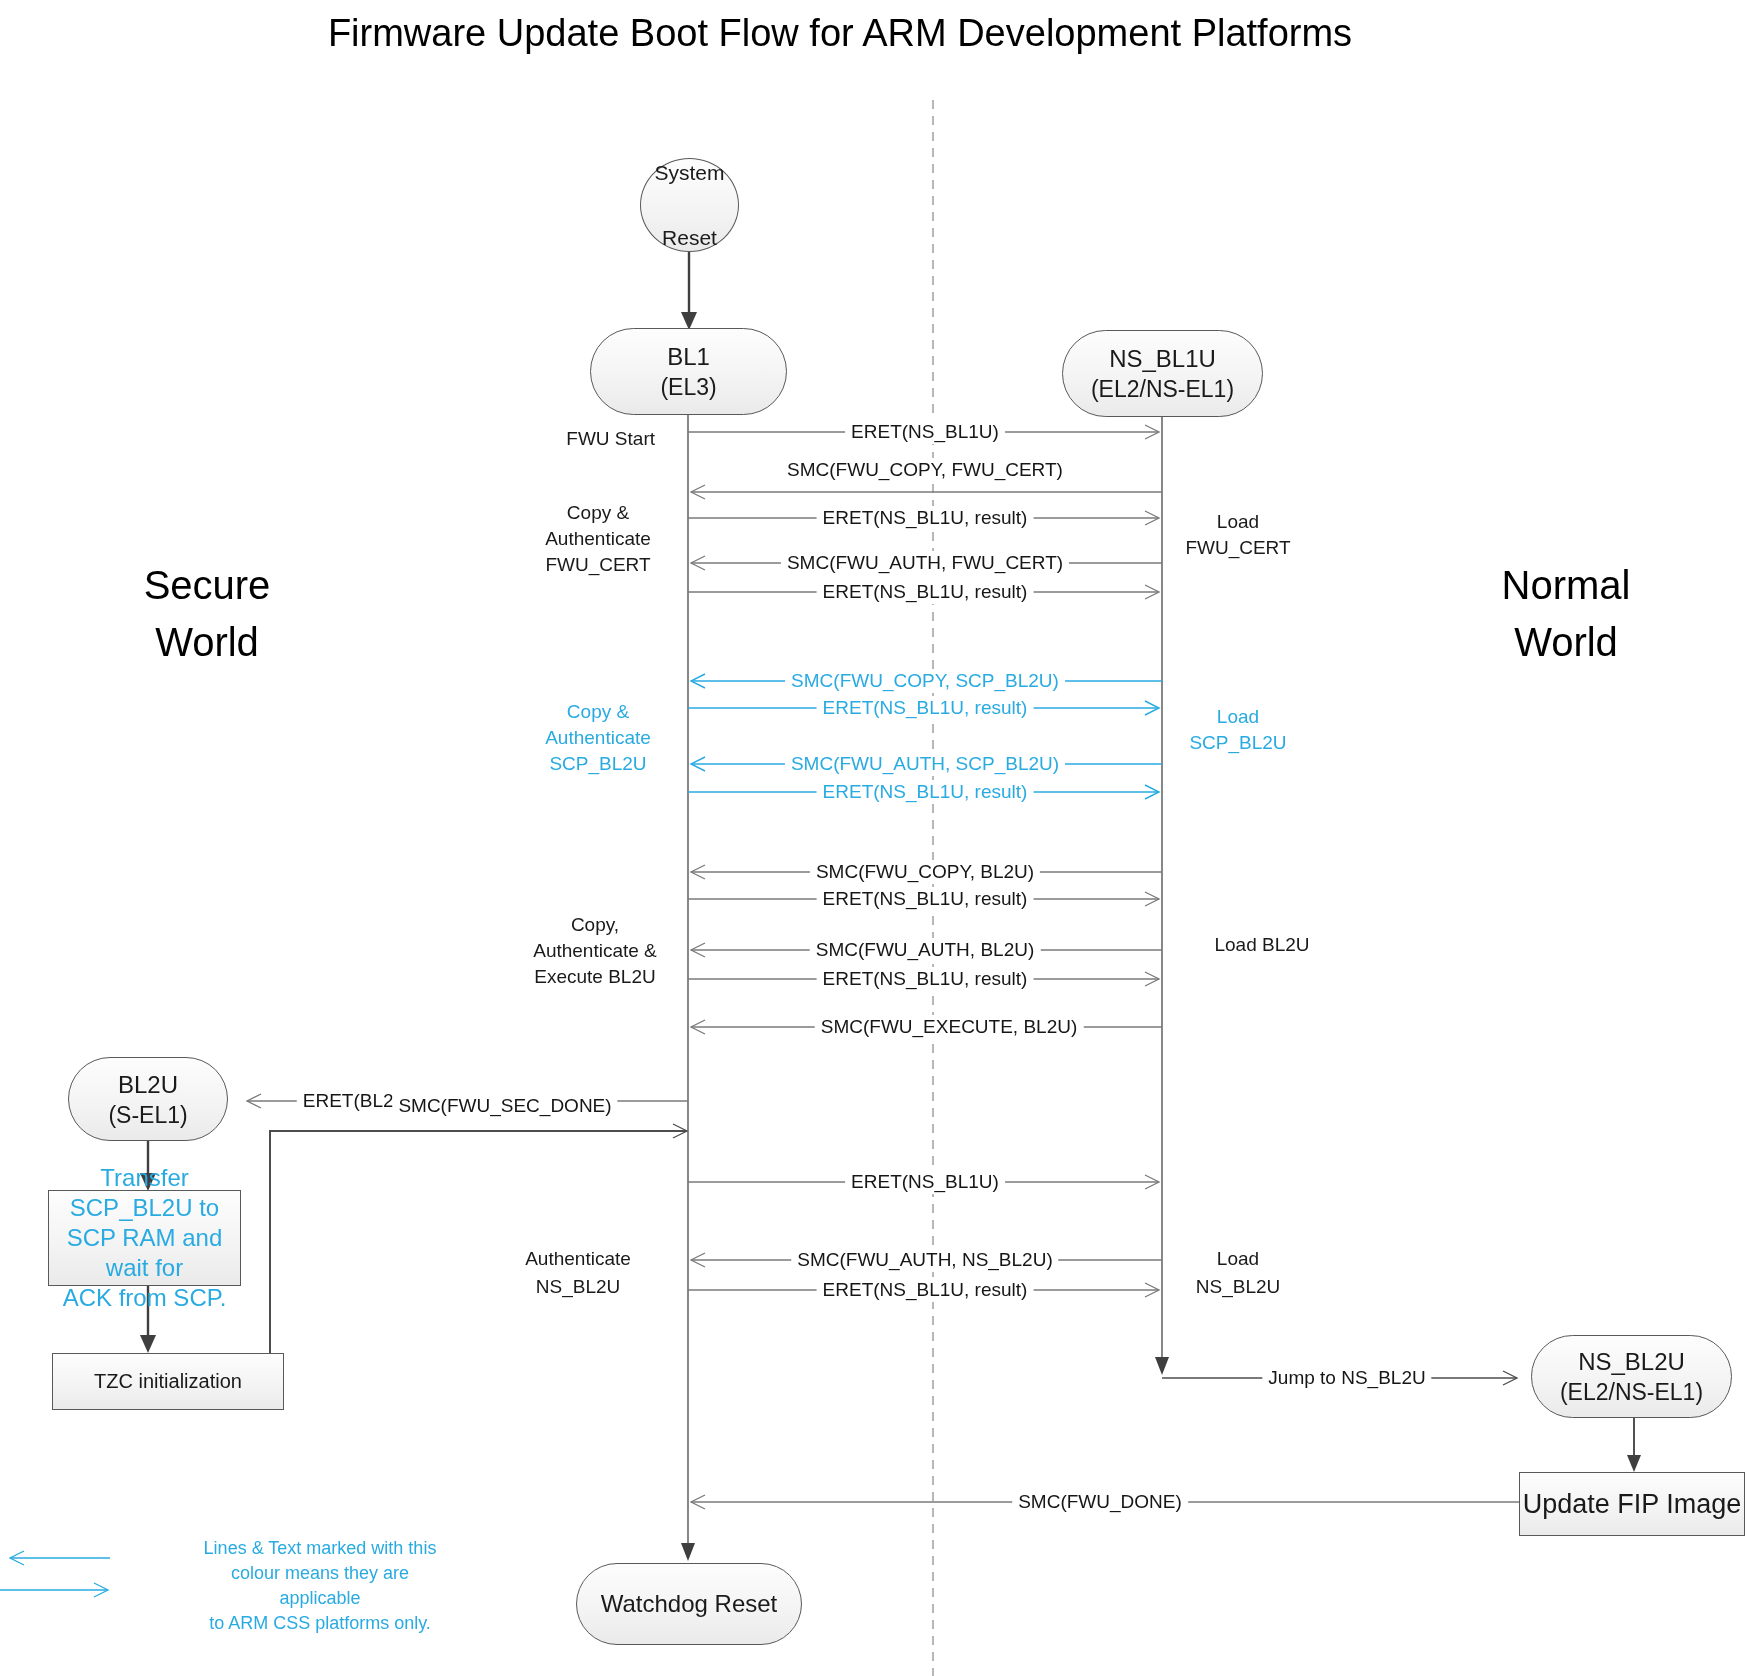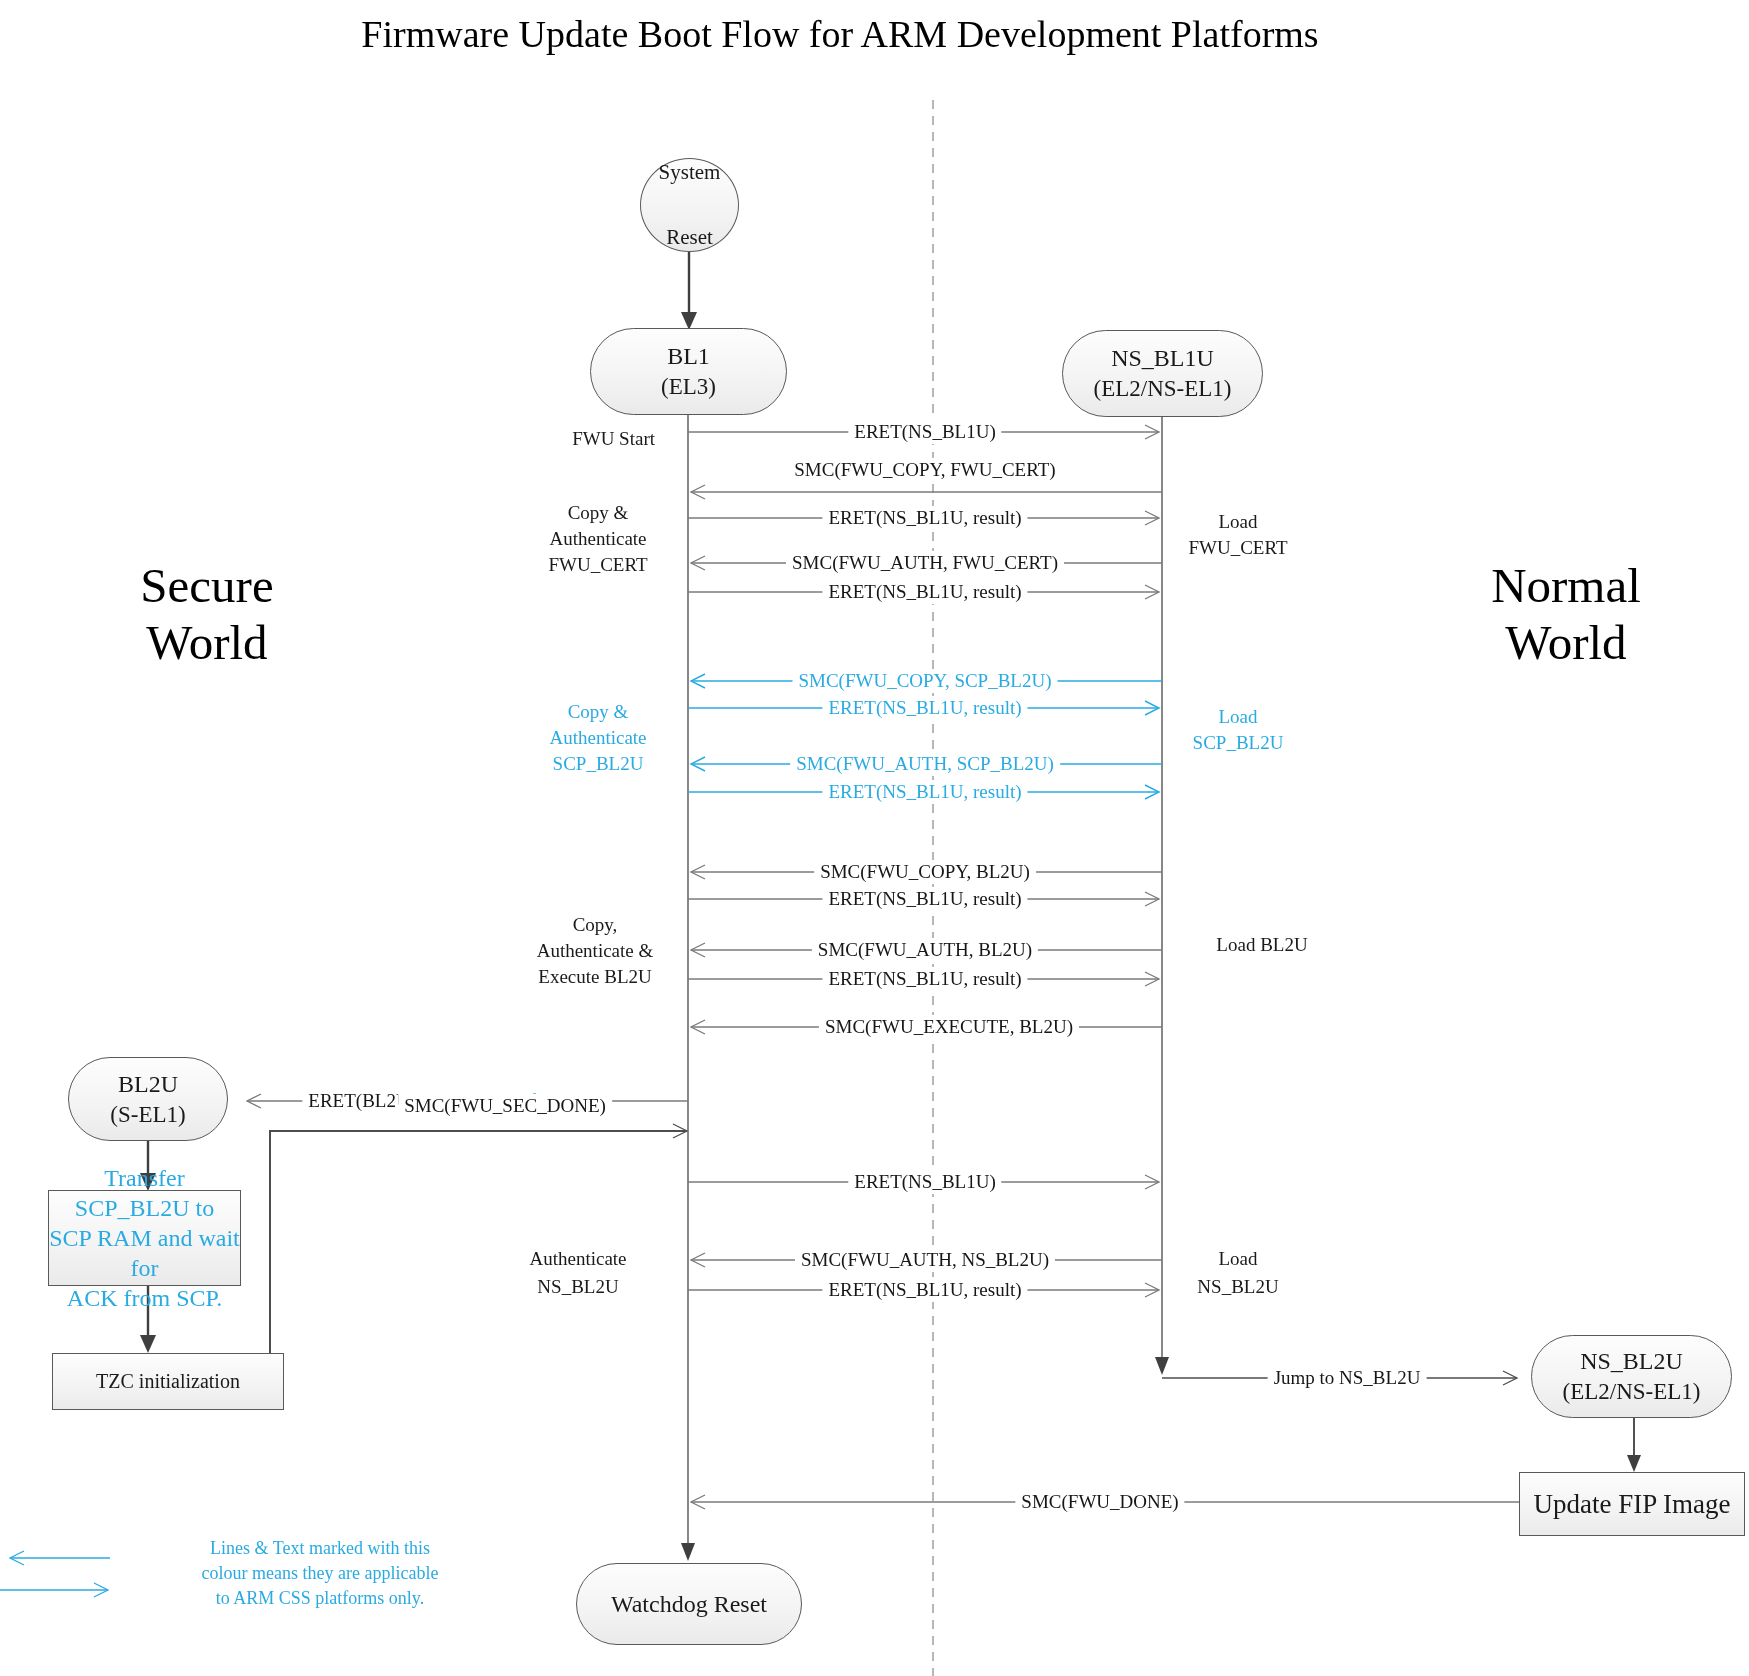--- a/index.html
+++ b/index.html
@@ -1,26 +1,26 @@
 <!DOCTYPE html>
 <html><head>
 <meta charset="utf-8">
 <style>
   html,body{margin:0;padding:0;background:#fff;}
   .canvas{
     position:relative;width:1749px;height:1676px;background:#fff;overflow:hidden;
-    font-family:Liberation Serif, serif;color:#1a1a1a;
+    font-family:Liberation Sans, sans-serif;color:#1a1a1a;
   }
   svg.connectors{position:absolute;left:0;top:0;z-index:1;}
   .title{
     position:absolute;left:0;top:12px;width:1680px;text-align:center;
     font-size:38px;color:#000;letter-spacing:0;z-index:2;
   }
   .world{
-    position:absolute;width:240px;text-align:center;font-size:49px;line-height:57px;color:#000;z-index:2;
+    position:absolute;width:240px;text-align:center;font-size:40px;line-height:57px;color:#000;z-index:2;
   }
   .node{
     position:absolute;z-index:3;box-sizing:border-box;
     border:1.5px solid #595959;
     background:linear-gradient(180deg,#fdfdfd 0%,#f3f3f3 60%,#eaeaea 100%);
     display:flex;flex-direction:column;align-items:center;justify-content:center;
     text-align:center;color:#1a1a1a;
   }
   .pill{border-radius:44px;}
   .ellipse{border-radius:50%;justify-content:space-between;}

